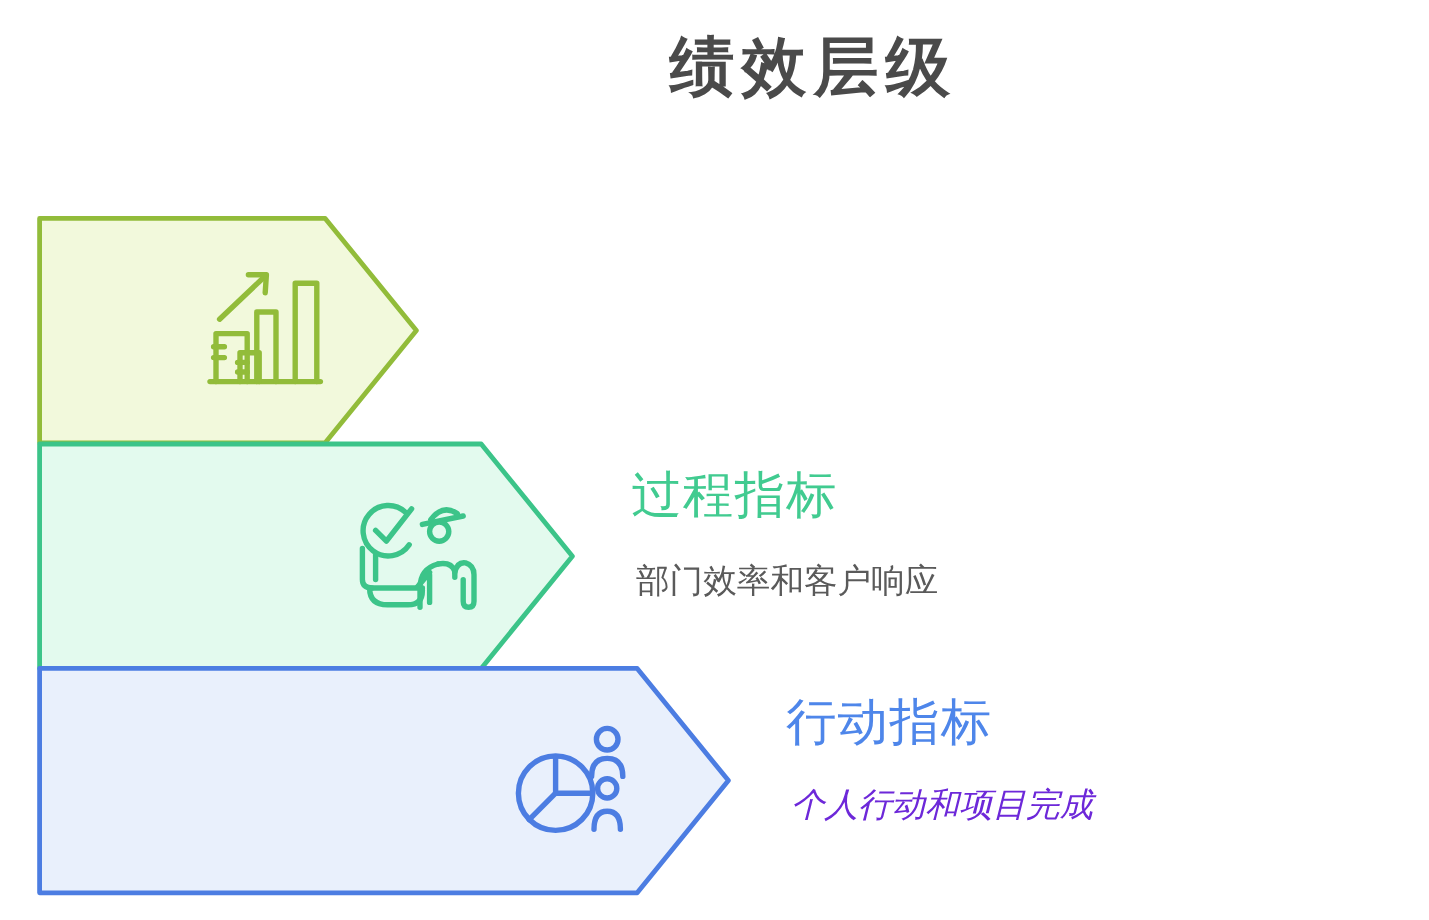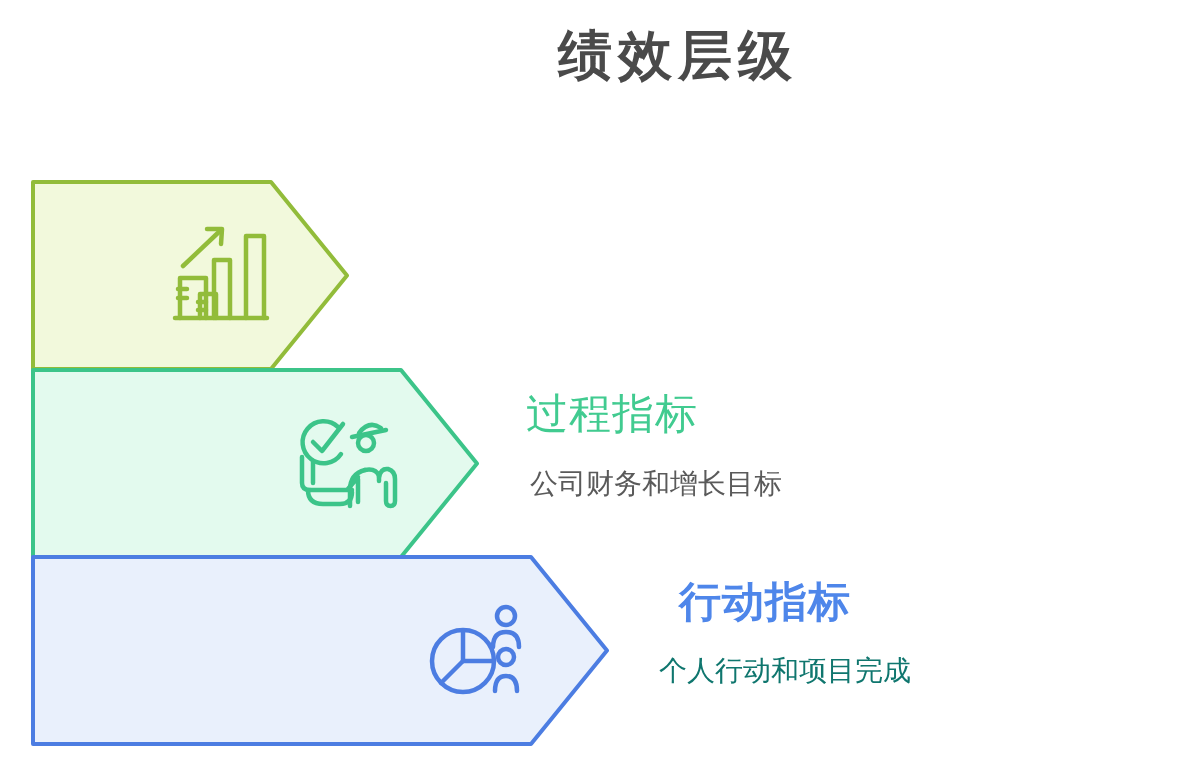--- a/index.html
+++ b/index.html
@@ -32,21 +32,21 @@
     white-space:nowrap;
   }
   .sec-desc{
     position:absolute;
     font-size:28px;
     line-height:1.2;
     white-space:nowrap;
   }
   .t1{left:397px;top:204px;}
   .t2{left:526px;top:391px;}
-  .t3{left:679px;top:579px;font-weight:bold;}
+  .t3{left:655px;top:579px;}
   .d1{left:401px;top:280px;}
   .d2{left:530px;top:467px;}
   .d3{left:659px;top:654px;}
 </style>
 </head>
 <body>
 
 <div class="canvas" style="background: rgb(255, 255, 255);">
 
   <h1 class="main-title" style="color: rgb(74, 74, 74);">绩效层级</h1>
@@ -94,18 +94,18 @@
       <path d="M34,59 L12,81"></path>
       <circle cx="77" cy="14" r="9"></circle>
       <path d="M64,45 Q64,30 77,30 Q90,30 90,45"></path>
       <circle cx="77" cy="55" r="8"></circle>
       <path d="M66,89 Q66,74 77,74 Q88,74 88,89"></path>
     </g>
   </svg>
 
 
   <div class="sec-title t2" style="color: rgb(65, 203, 144); font-family: Liberation Serif, serif;">过程指标</div>
-  <div class="sec-desc d2" style="color: rgb(90, 90, 90);">公司财务和增长目标</div>
+  <div class="sec-desc d2" style="color: rgb(90, 90, 90);">部门效率和客户响应</div>
 
   <div class="sec-title t3" style="color: rgb(78, 134, 234);">行动指标</div>
-  <div class="sec-desc d3" style="color: #0f766e;">个人行动和项目完成</div>
+  <div class="sec-desc d3" style="color: #6d28d9; font-style: italic;">个人行动和项目完成</div>
 
 </div>
 
 </body></html>

